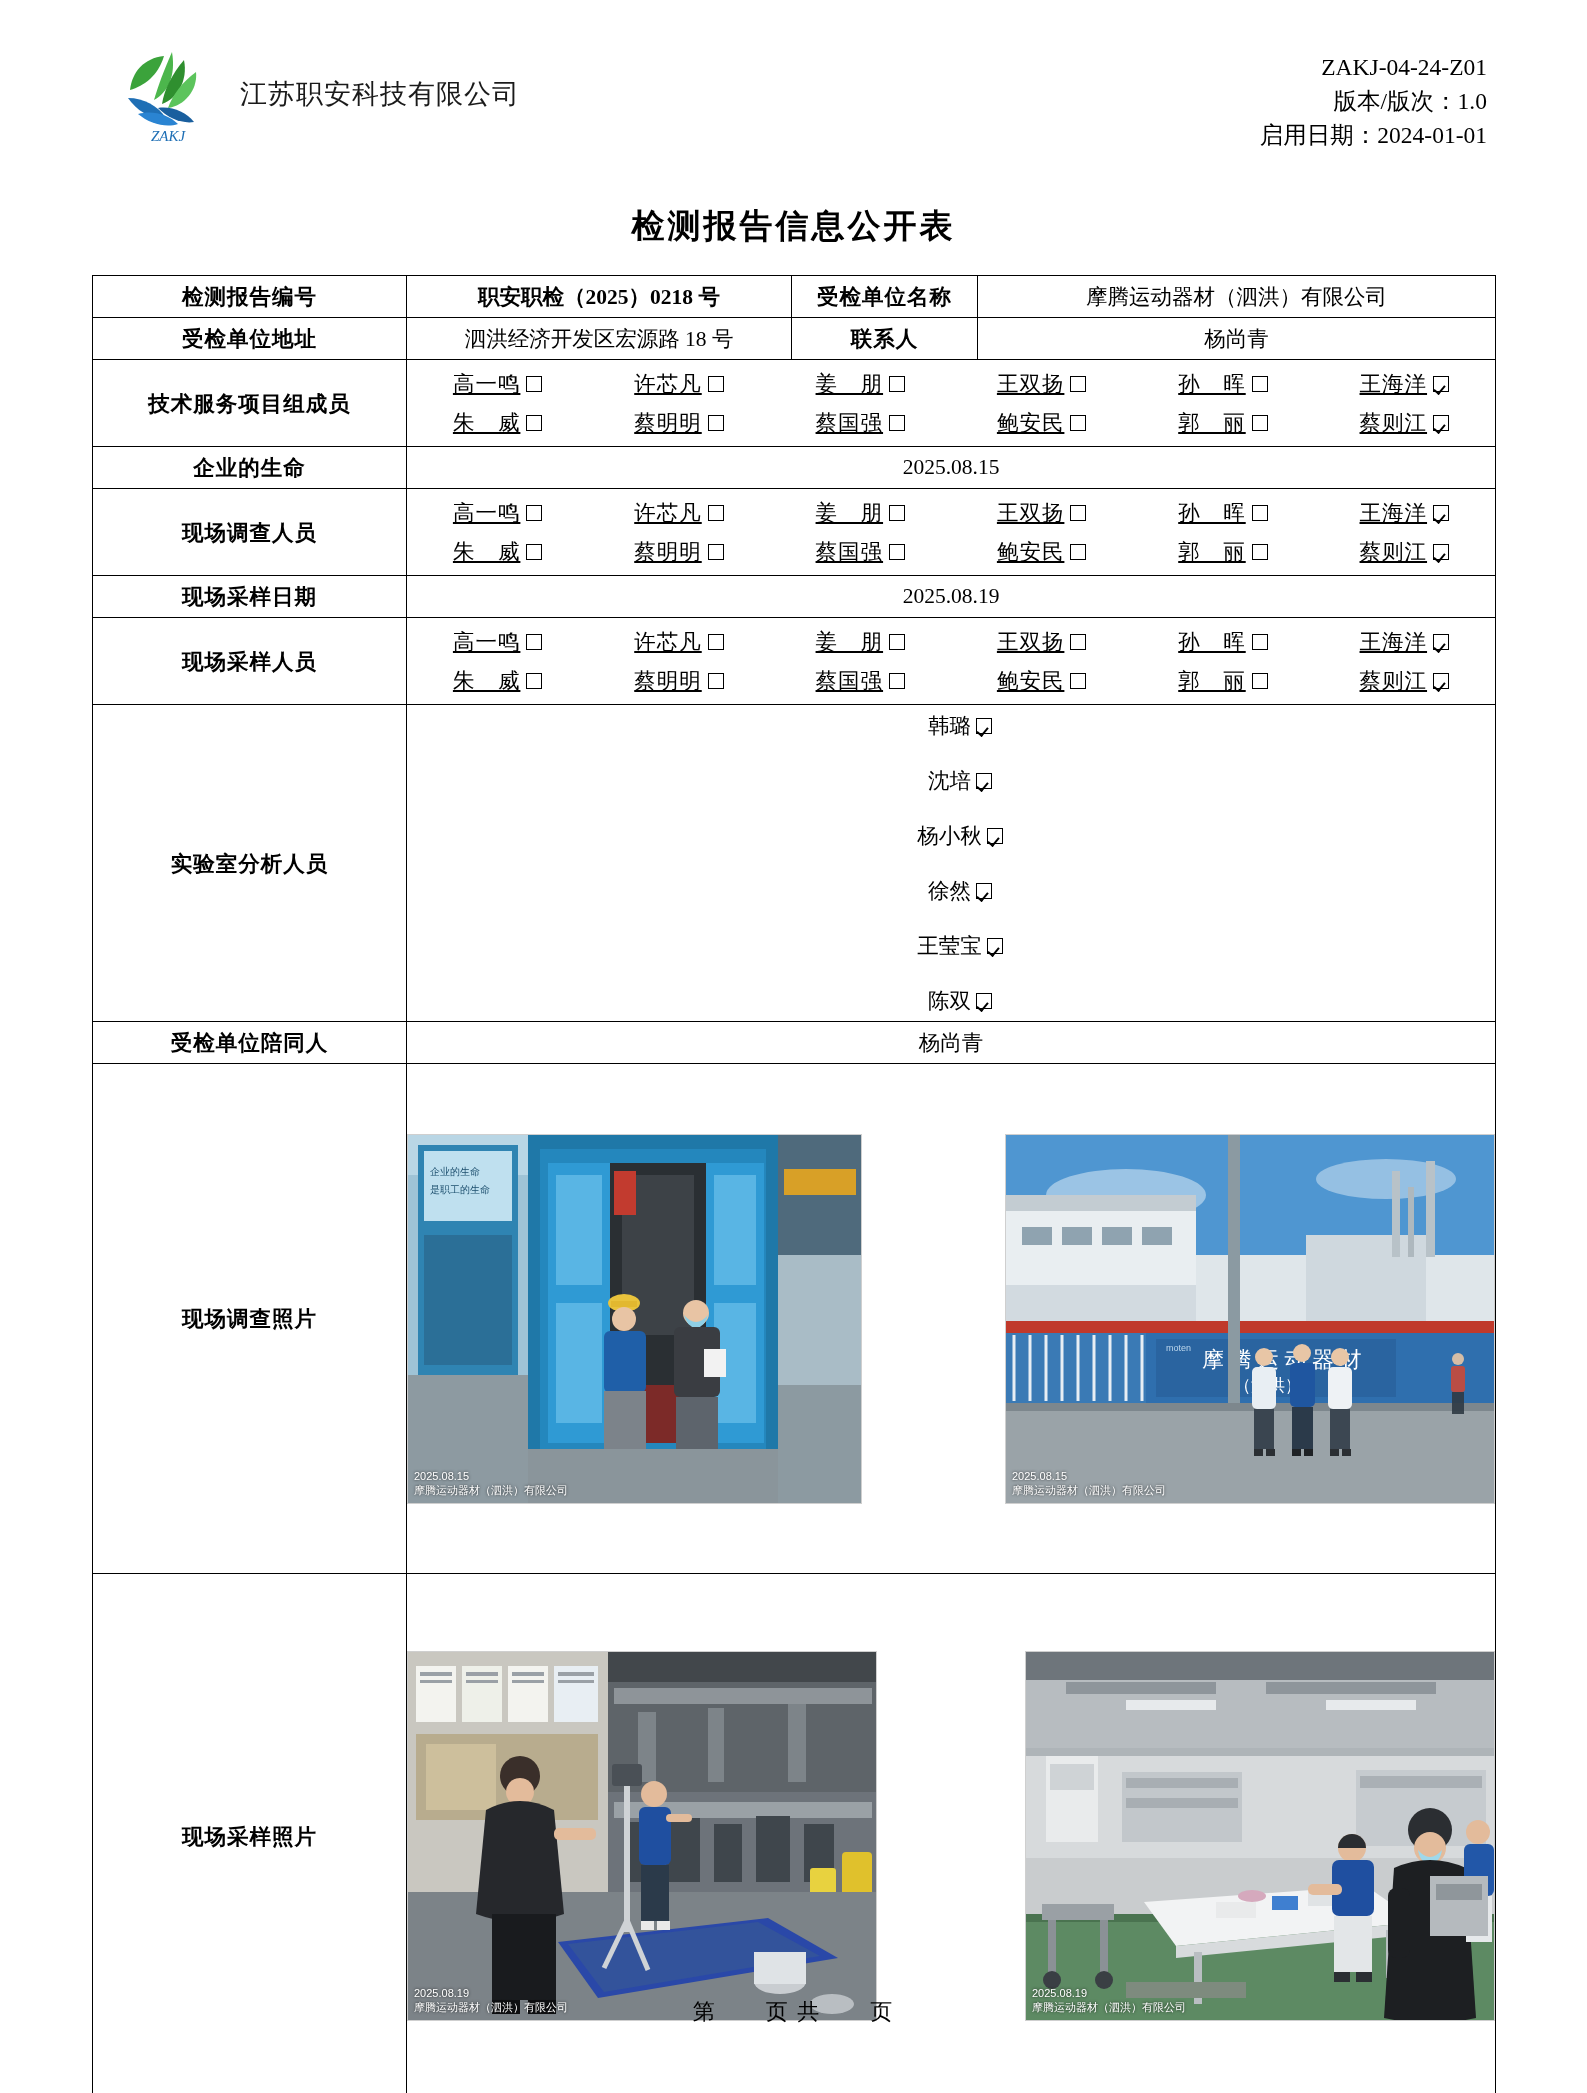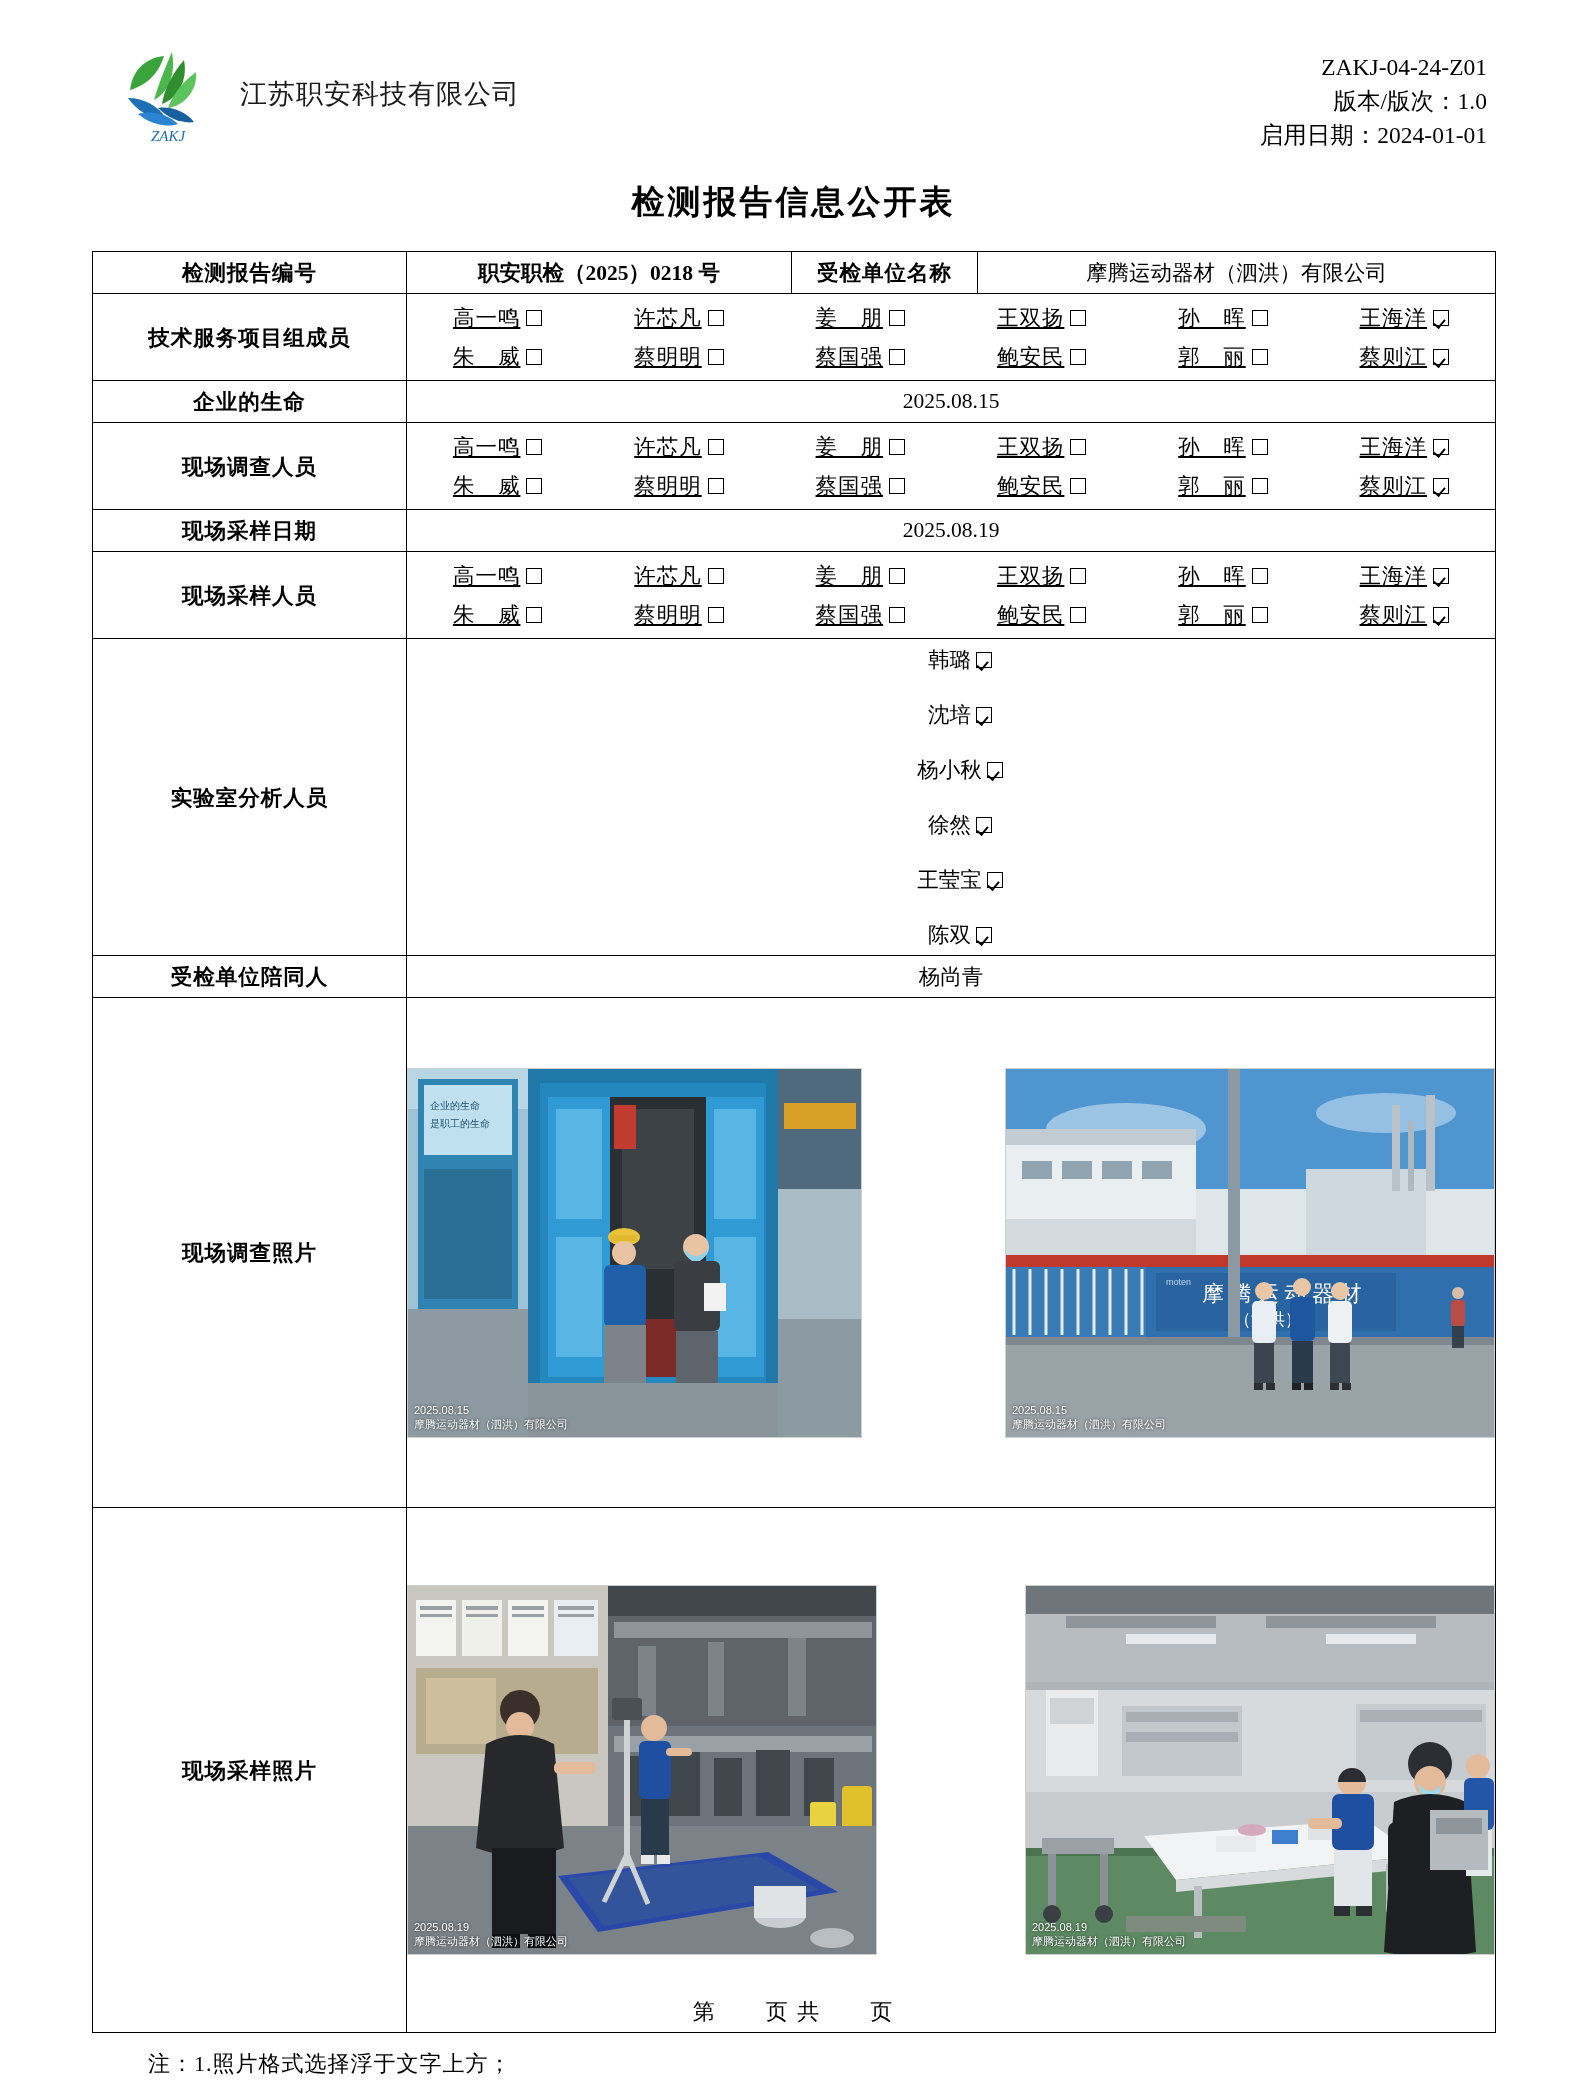--- a/index.html
+++ b/index.html
@@ -55,21 +55,21 @@
     font-family: "Liberation Serif", serif;
   }
   .header-right div { white-space: nowrap; }
 
   
   .doc-title {
     text-align: center;
     font-size: 33px;
     font-weight: bold;
     letter-spacing: 3px;
-    margin-top: 20px;
+    margin-top: 44px;
     margin-bottom: 26px;
   }
 
   
   table.main {
     width: 1403px;
     border-collapse: collapse;
     table-layout: fixed;
     margin: 0 auto;
   }
@@ -228,20 +228,26 @@
     </colgroup>
     <tbody>
 
       <tr>
         <td class="lbl">检测报告编号</td>
         <td class="bold cellpad">职安职检（2025）0218 号</td>
         <td class="lbl" style="width:186px">受检单位名称</td>
         <td class="cellpad">摩腾运动器材（泗洪）有限公司</td>
       </tr>
 
+      <tr>
+        <td class="lbl">受检单位地址</td>
+        <td class="cellpad">泗洪经济开发区宏源路 18 号</td>
+        <td class="lbl">联系人</td>
+        <td class="cellpad">杨尚青</td>
+      </tr>
 
       <tr>
         <td class="lbl">技术服务项目组成员</td>
         <td colspan="3" style="height:84px">
           <div class="names">
             <div class="row">
               <div class="cell">
                   <span class="nm">高一鸣</span>
                   <span class="box"></span>
                 </div>

